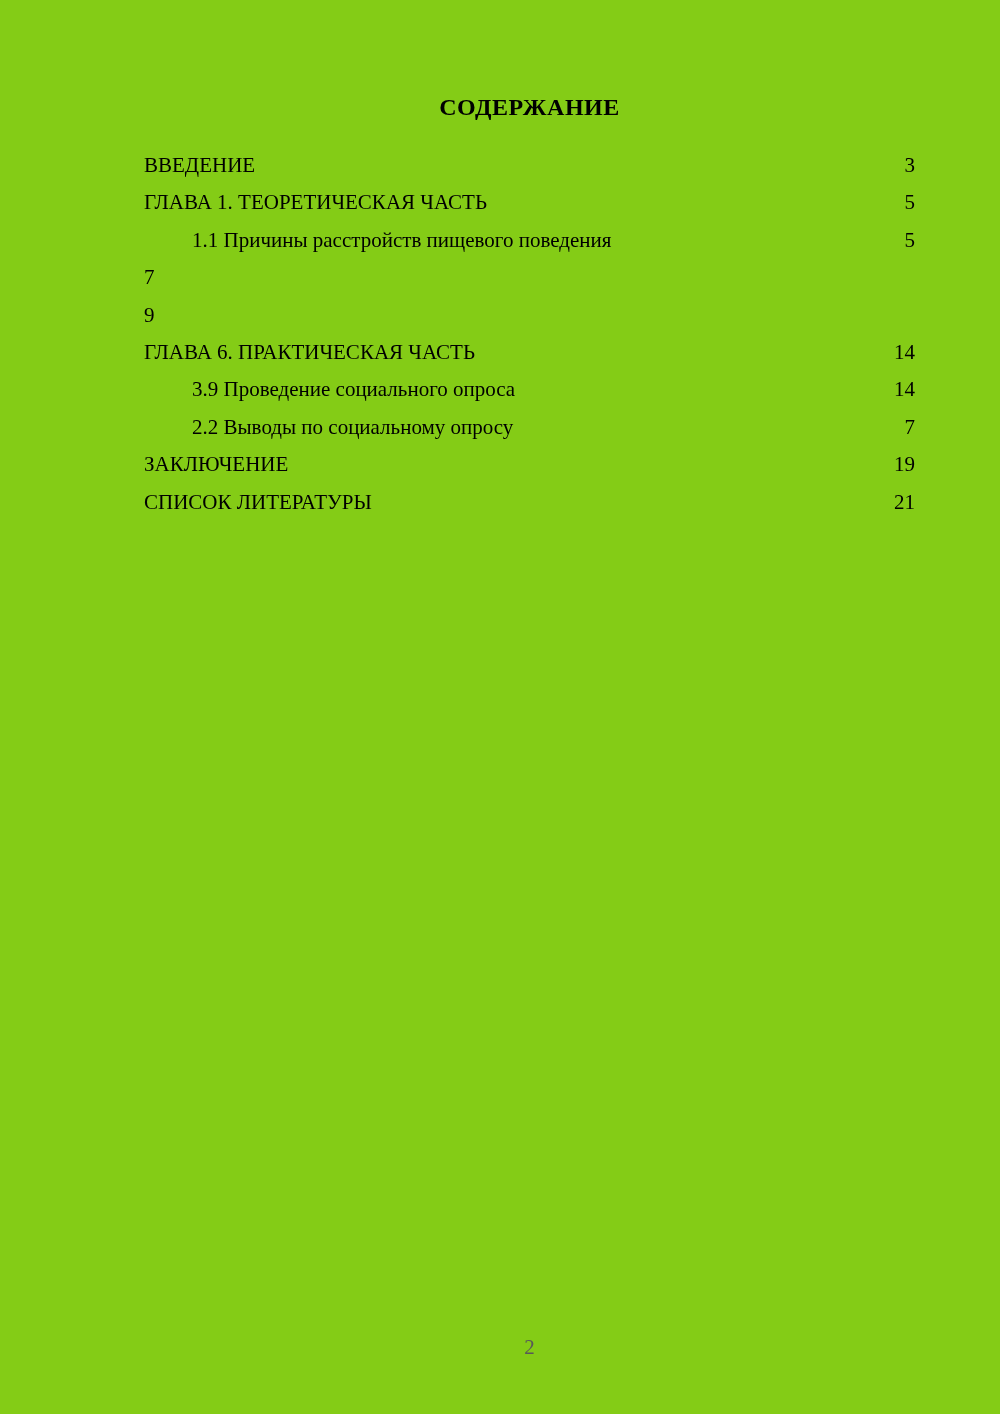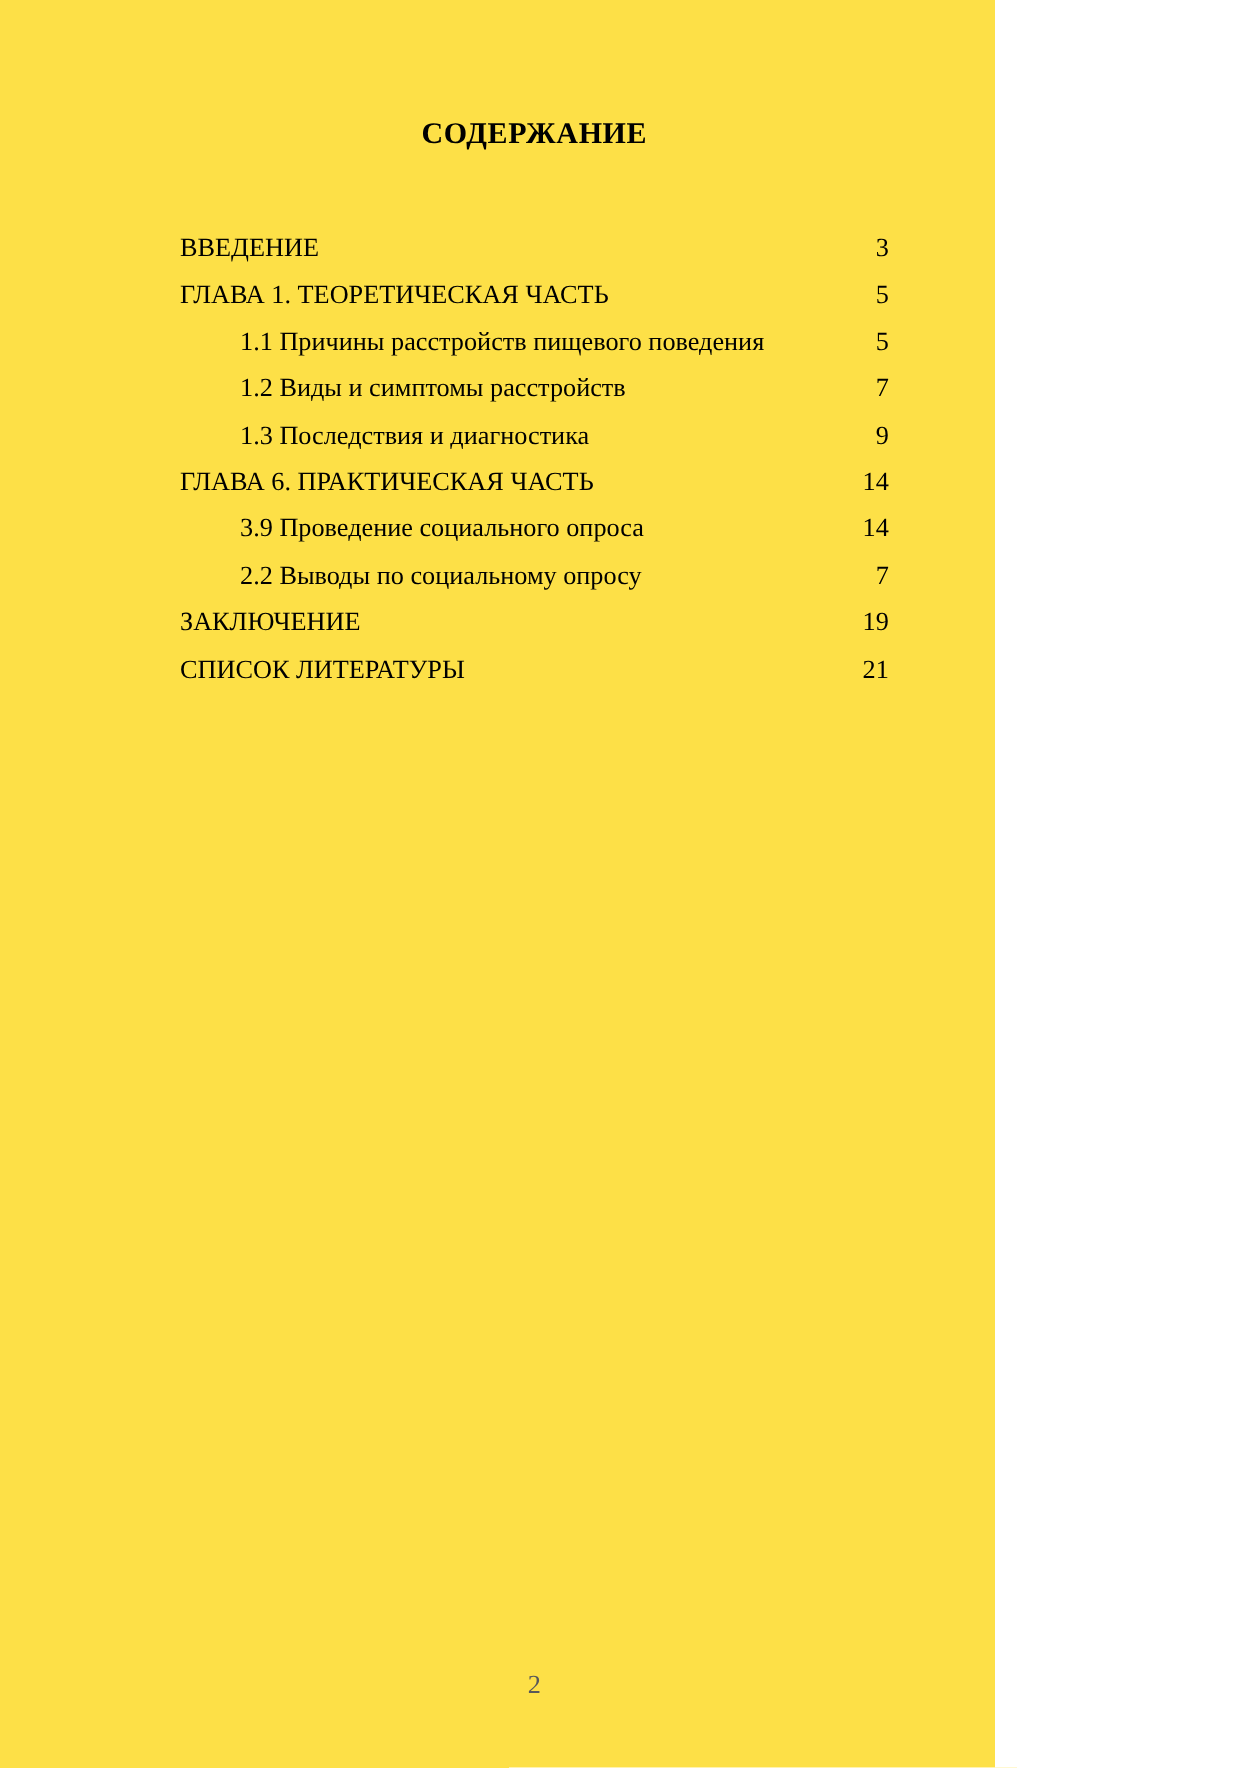--- a/index.html
+++ b/index.html
@@ -9,36 +9,36 @@
   }
   body {
     width: 1000px;
     height: 1414px;
     font-family: "Liberation Serif", "DejaVu Serif", serif;
     color: #000000;
     overflow: hidden;
   }
   .page {
     position: relative;
-    width: 796px;
+    width: 1000px;
     height: 1414px;
-    background: #fde047;
+    background: #84cc16;
   }
   
   .doc-title {
     margin: 0 85px 0 144px;
     padding-top: 92px;
     text-align: center;
     font-size: 24px;
     font-weight: bold;
     letter-spacing: 0.5px;
     line-height: 30px;
   }
   .toc {
-    margin: 58px 85px 0 144px;
+    margin: 25px 85px 0 144px;
   }
   .toc-row {
     display: flex;
     justify-content: space-between;
     align-items: baseline;
     height: 37.4px;
     line-height: 37.4px;
     font-size: 21px;
   }
   .toc-row.indent .toc-label {
@@ -78,26 +78,24 @@
     <span class="toc-label">ГЛАВА 1. ТЕОРЕТИЧЕСКАЯ ЧАСТЬ</span>
     <span class="toc-page">5</span>
   </div>
 
   <div class="toc-row indent">
     <span class="toc-label">1.1 Причины расстройств пищевого поведения</span>
     <span class="toc-page">5</span>
   </div>
 
   <div class="toc-row indent">
-    <span class="toc-label">1.2 Виды и симптомы расстройств</span>
     <span class="toc-page">7</span>
   </div>
 
   <div class="toc-row indent">
-    <span class="toc-label">1.3 Последствия и диагностика</span>
     <span class="toc-page">9</span>
   </div>
 
 
   <div class="toc-row">
     <span class="toc-label">ГЛАВА 6. ПРАКТИЧЕСКАЯ ЧАСТЬ</span>
     <span class="toc-page">14</span>
   </div>
 
   <div class="toc-row indent">

